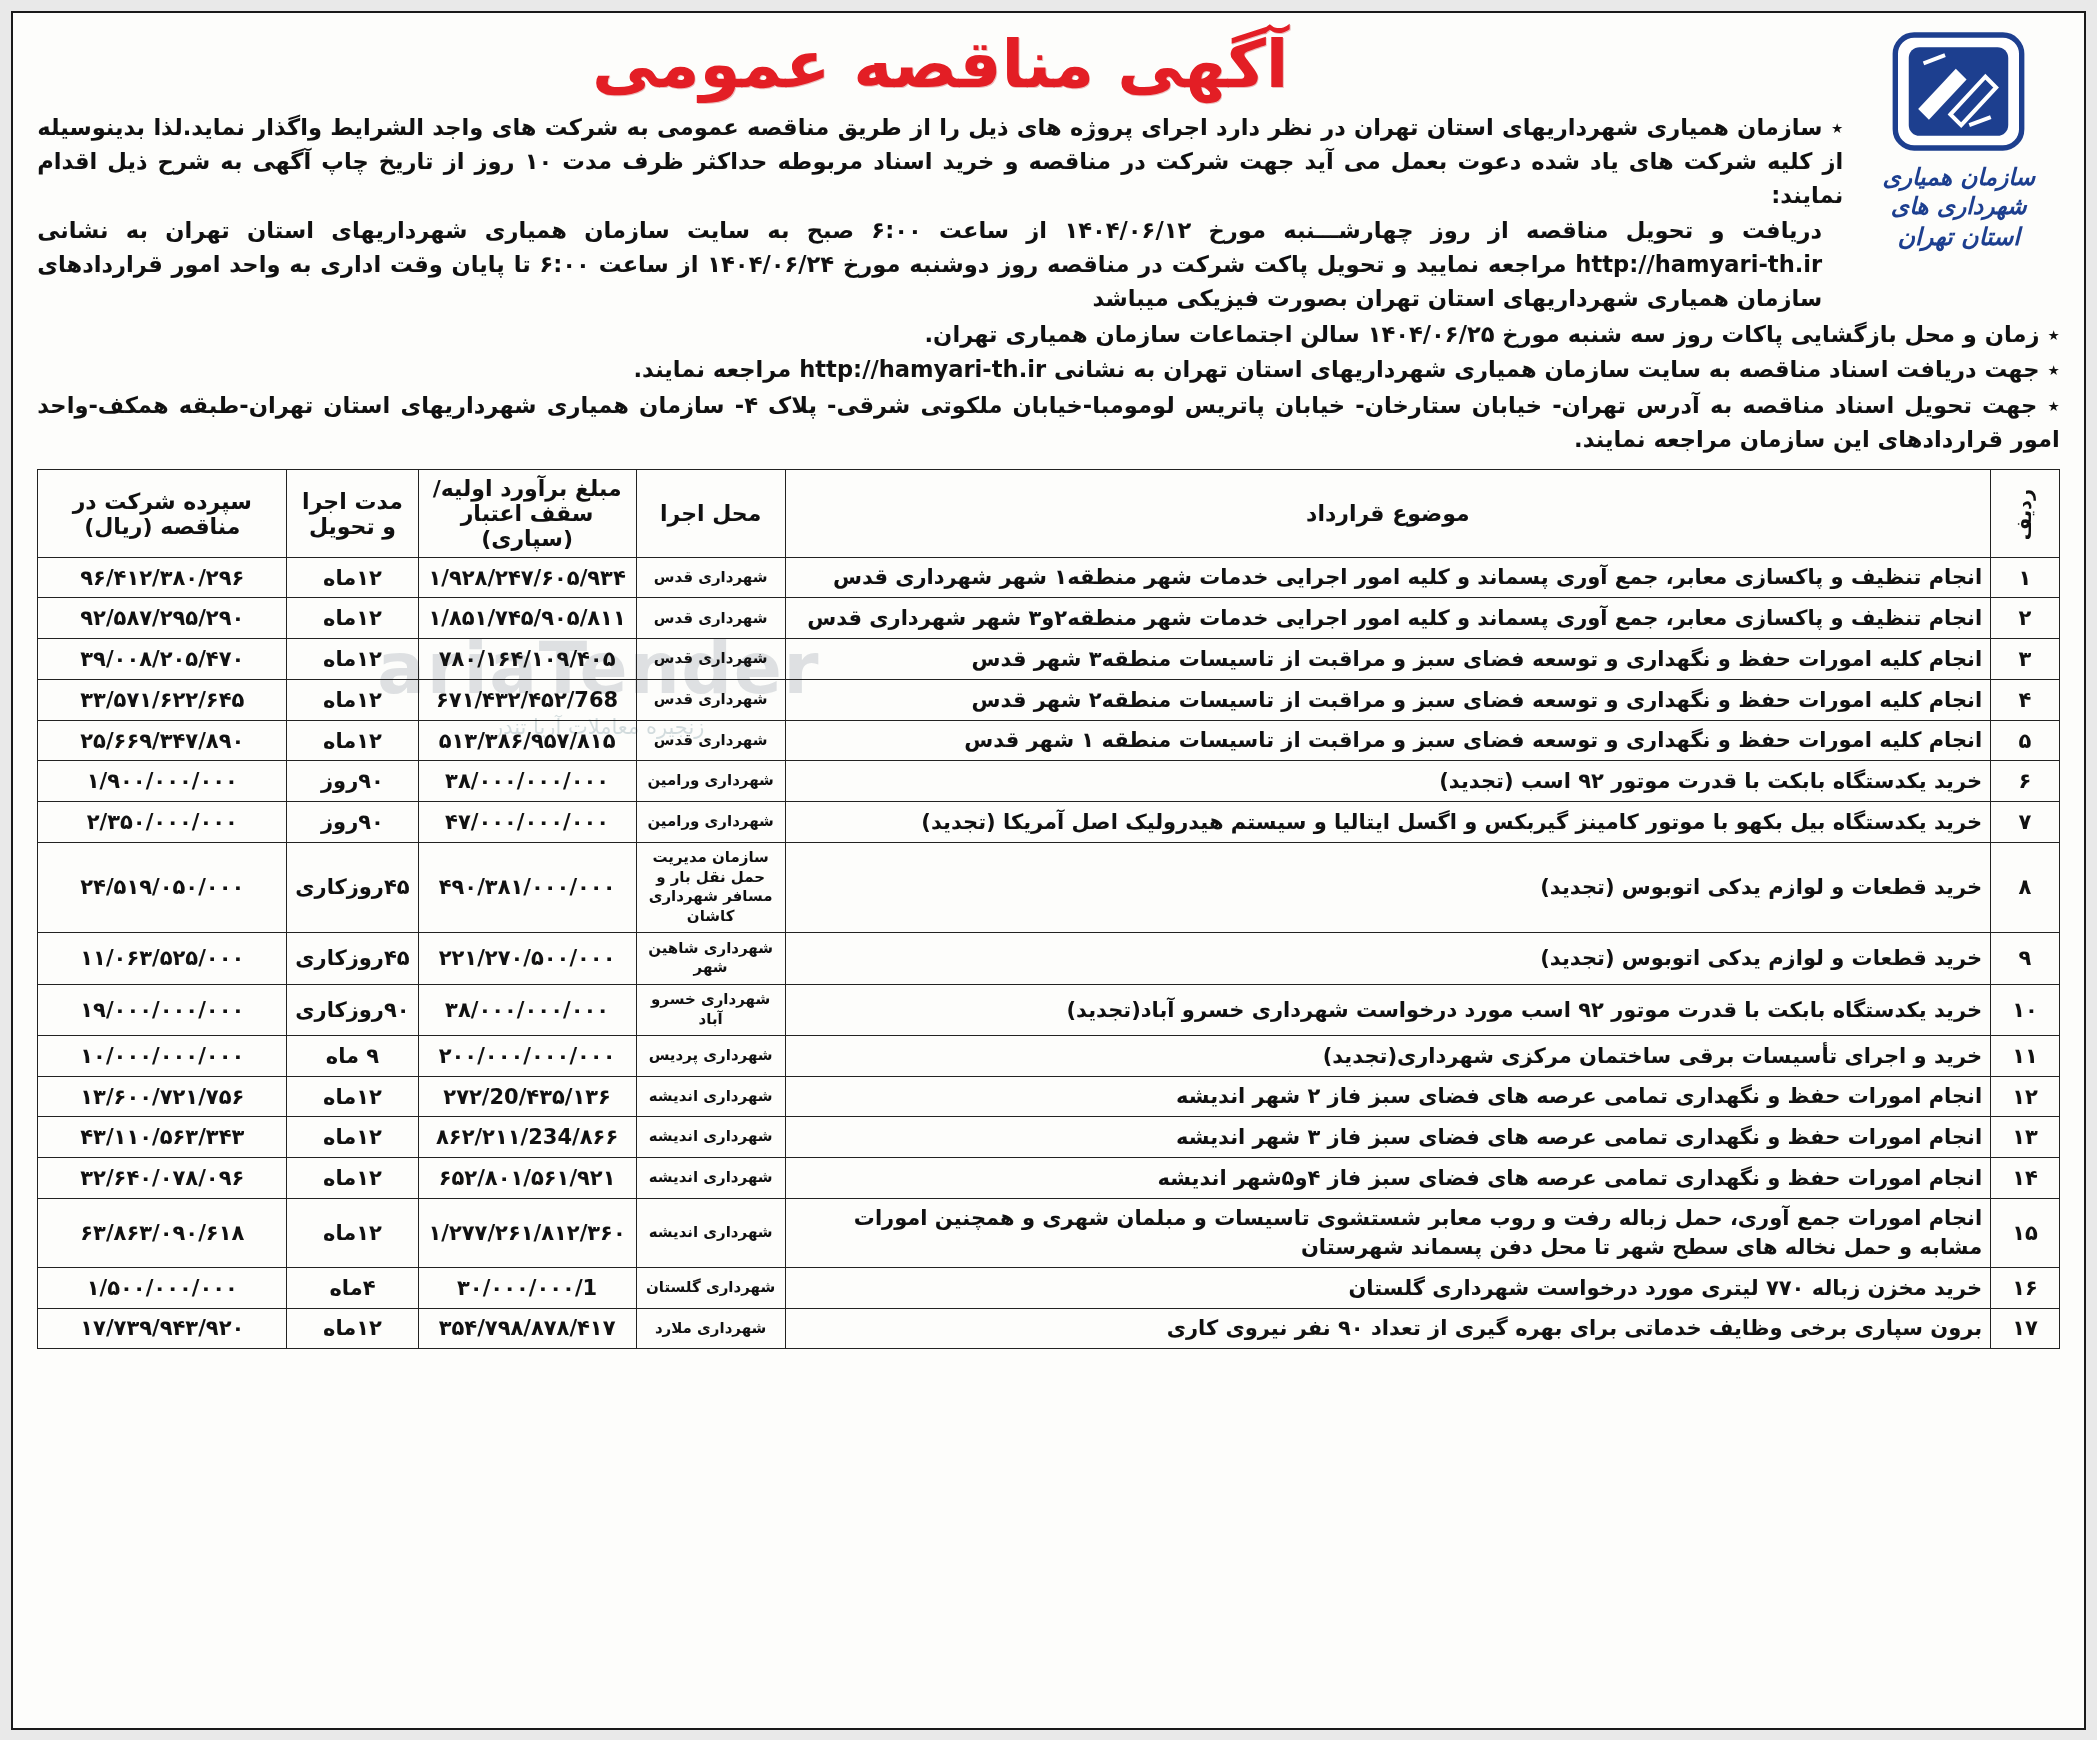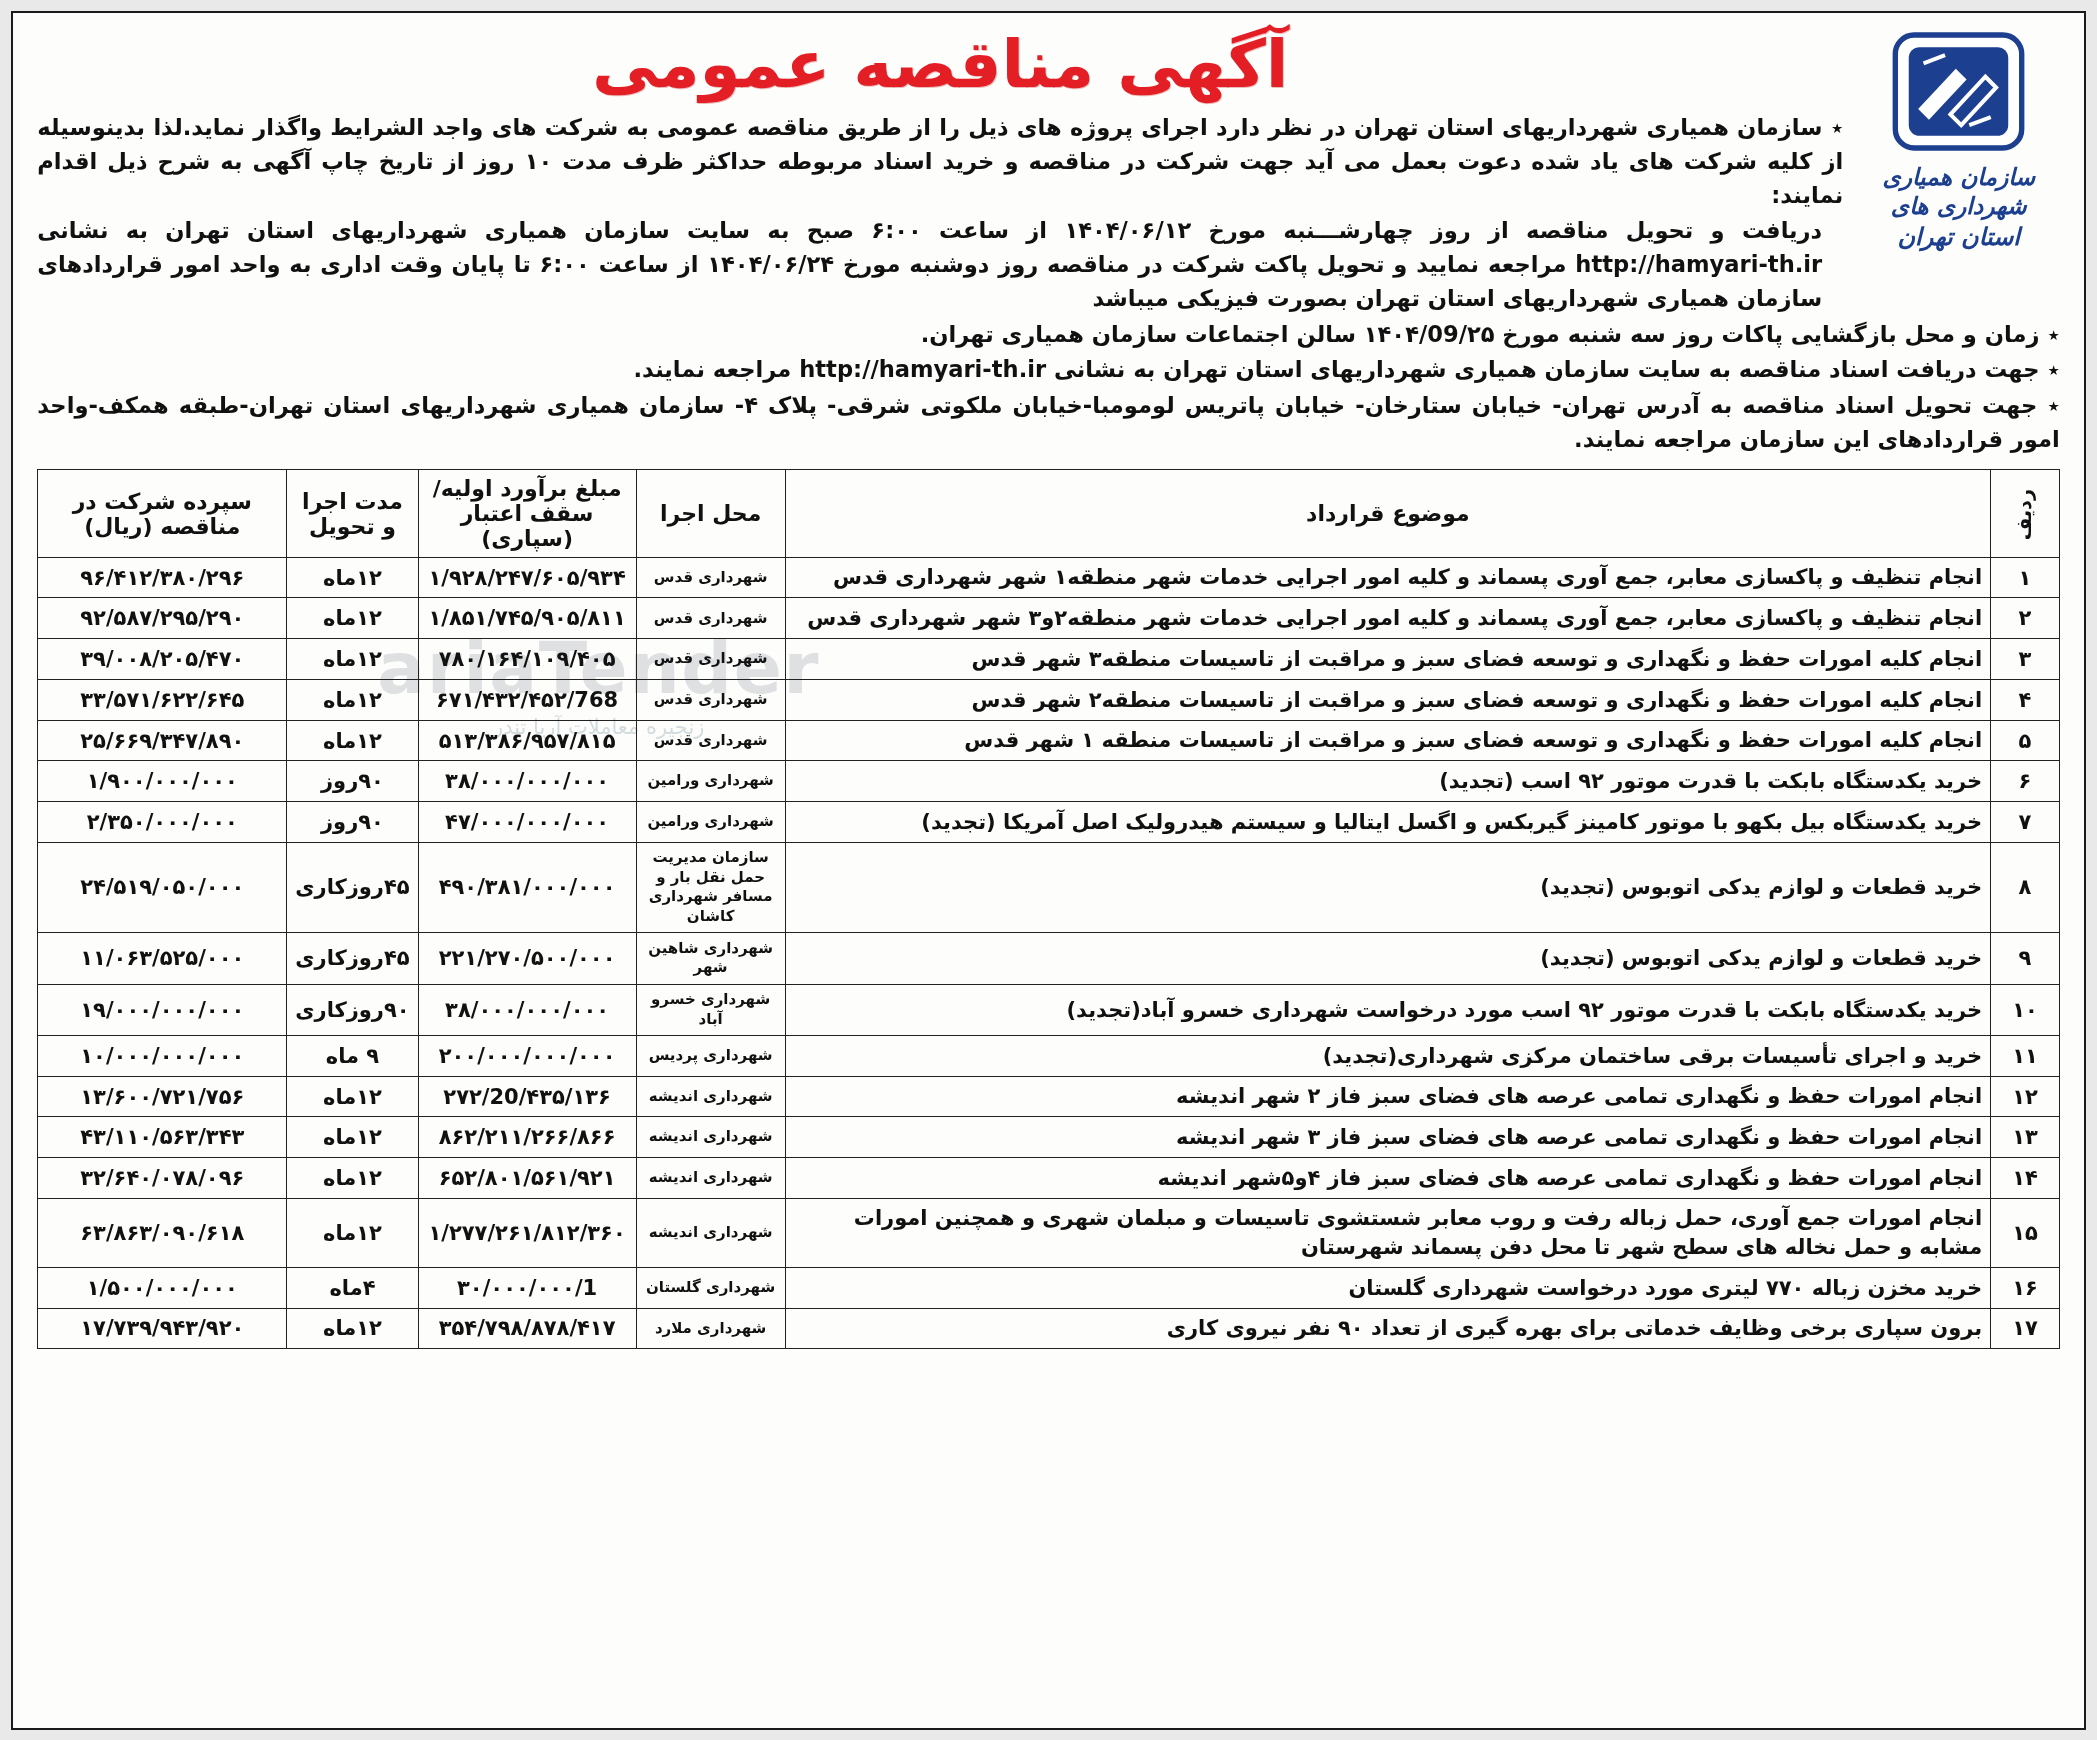--- a/index.html
+++ b/index.html
@@ -98,21 +98,21 @@
         <div class="l2">استان تهران</div>
       </div>
     </div>
     <div class="head-main">
       <h1 class="title">آگهی مناقصه عمومی</h1>
       <p class="intro">٭ سازمان همیاری شهرداریهای استان تهران در نظر دارد اجرای پروژه های ذیل را از طریق مناقصه عمومی به شرکت های واجد الشرایط واگذار نماید.لذا بدینوسیله از کلیه شرکت های یاد شده دعوت بعمل می آید جهت شرکت در مناقصه و خرید اسناد مربوطه حداکثر ظرف مدت ۱۰ روز از تاریخ چاپ آگهی به شرح ذیل اقدام نمایند:</p>
       <p class="intro hang">دریافت و تحویل مناقصه از روز چهارشـــنبه مورخ ۱۴۰۴/۰۶/۱۲ از ساعت ۶:۰۰ صبح به سایت سازمان همیاری شهرداریهای استان تهران به نشانی http://hamyari-th.ir مراجعه نمایید و تحویل پاکت شرکت در مناقصه روز دوشنبه مورخ ۱۴۰۴/۰۶/۲۴ از ساعت ۶:۰۰ تا پایان وقت اداری به واحد امور قراردادهای سازمان همیاری شهرداریهای استان تهران بصورت فیزیکی میباشد</p>
     </div>
   </div>
 
-  <p class="intro">٭ زمان و محل بازگشایی پاکات روز سه شنبه مورخ ۱۴۰۴/09/۲۵ سالن اجتماعات سازمان همیاری تهران.</p>
+  <p class="intro">٭ زمان و محل بازگشایی پاکات روز سه شنبه مورخ ۱۴۰۴/۰۶/۲۵ سالن اجتماعات سازمان همیاری تهران.</p>
   <p class="intro">٭ جهت دریافت اسناد مناقصه به سایت سازمان همیاری شهرداریهای استان تهران به نشانی http://hamyari-th.ir مراجعه نمایند.</p>
   <p class="intro">٭ جهت تحویل اسناد مناقصه به آدرس تهران- خیابان ستارخان- خیابان پاتریس لومومبا-خیابان ملکوتی شرقی- پلاک ۴- سازمان همیاری شهرداریهای استان تهران-طبقه همکف-واحد امور قراردادهای این سازمان مراجعه نمایند.</p>
 
   <table class="tender">
     <colgroup>
       <col class="c-no">
       <col class="c-subject">
       <col class="c-location">
       <col class="c-estimate">
       <col class="c-duration">
@@ -222,21 +222,21 @@
           <td class="col-subject">انجام امورات حفظ و نگهداری تمامی عرصه های فضای سبز فاز ۲ شهر اندیشه</td>
           <td class="col-location">شهرداری اندیشه</td>
           <td class="col-estimate">۲۷۲/20/۴۳۵/۱۳۶</td>
           <td class="col-duration">۱۲ماه</td>
           <td class="col-deposit">۱۳/۶۰۰/۷۲۱/۷۵۶</td>
         </tr>
         <tr>
           <td class="col-no">۱۳</td>
           <td class="col-subject">انجام امورات حفظ و نگهداری تمامی عرصه های فضای سبز فاز ۳ شهر اندیشه</td>
           <td class="col-location">شهرداری اندیشه</td>
-          <td class="col-estimate">۸۶۲/۲۱۱/۲۶۶/۸۶۶</td>
+          <td class="col-estimate">۸۶۲/۲۱۱/234/۸۶۶</td>
           <td class="col-duration">۱۲ماه</td>
           <td class="col-deposit">۴۳/۱۱۰/۵۶۳/۳۴۳</td>
         </tr>
         <tr>
           <td class="col-no">۱۴</td>
           <td class="col-subject">انجام امورات حفظ و نگهداری تمامی عرصه های فضای سبز فاز ۴و۵شهر اندیشه</td>
           <td class="col-location">شهرداری اندیشه</td>
           <td class="col-estimate">۶۵۲/۸۰۱/۵۶۱/۹۲۱</td>
           <td class="col-duration">۱۲ماه</td>
           <td class="col-deposit">۳۲/۶۴۰/۰۷۸/۰۹۶</td>

